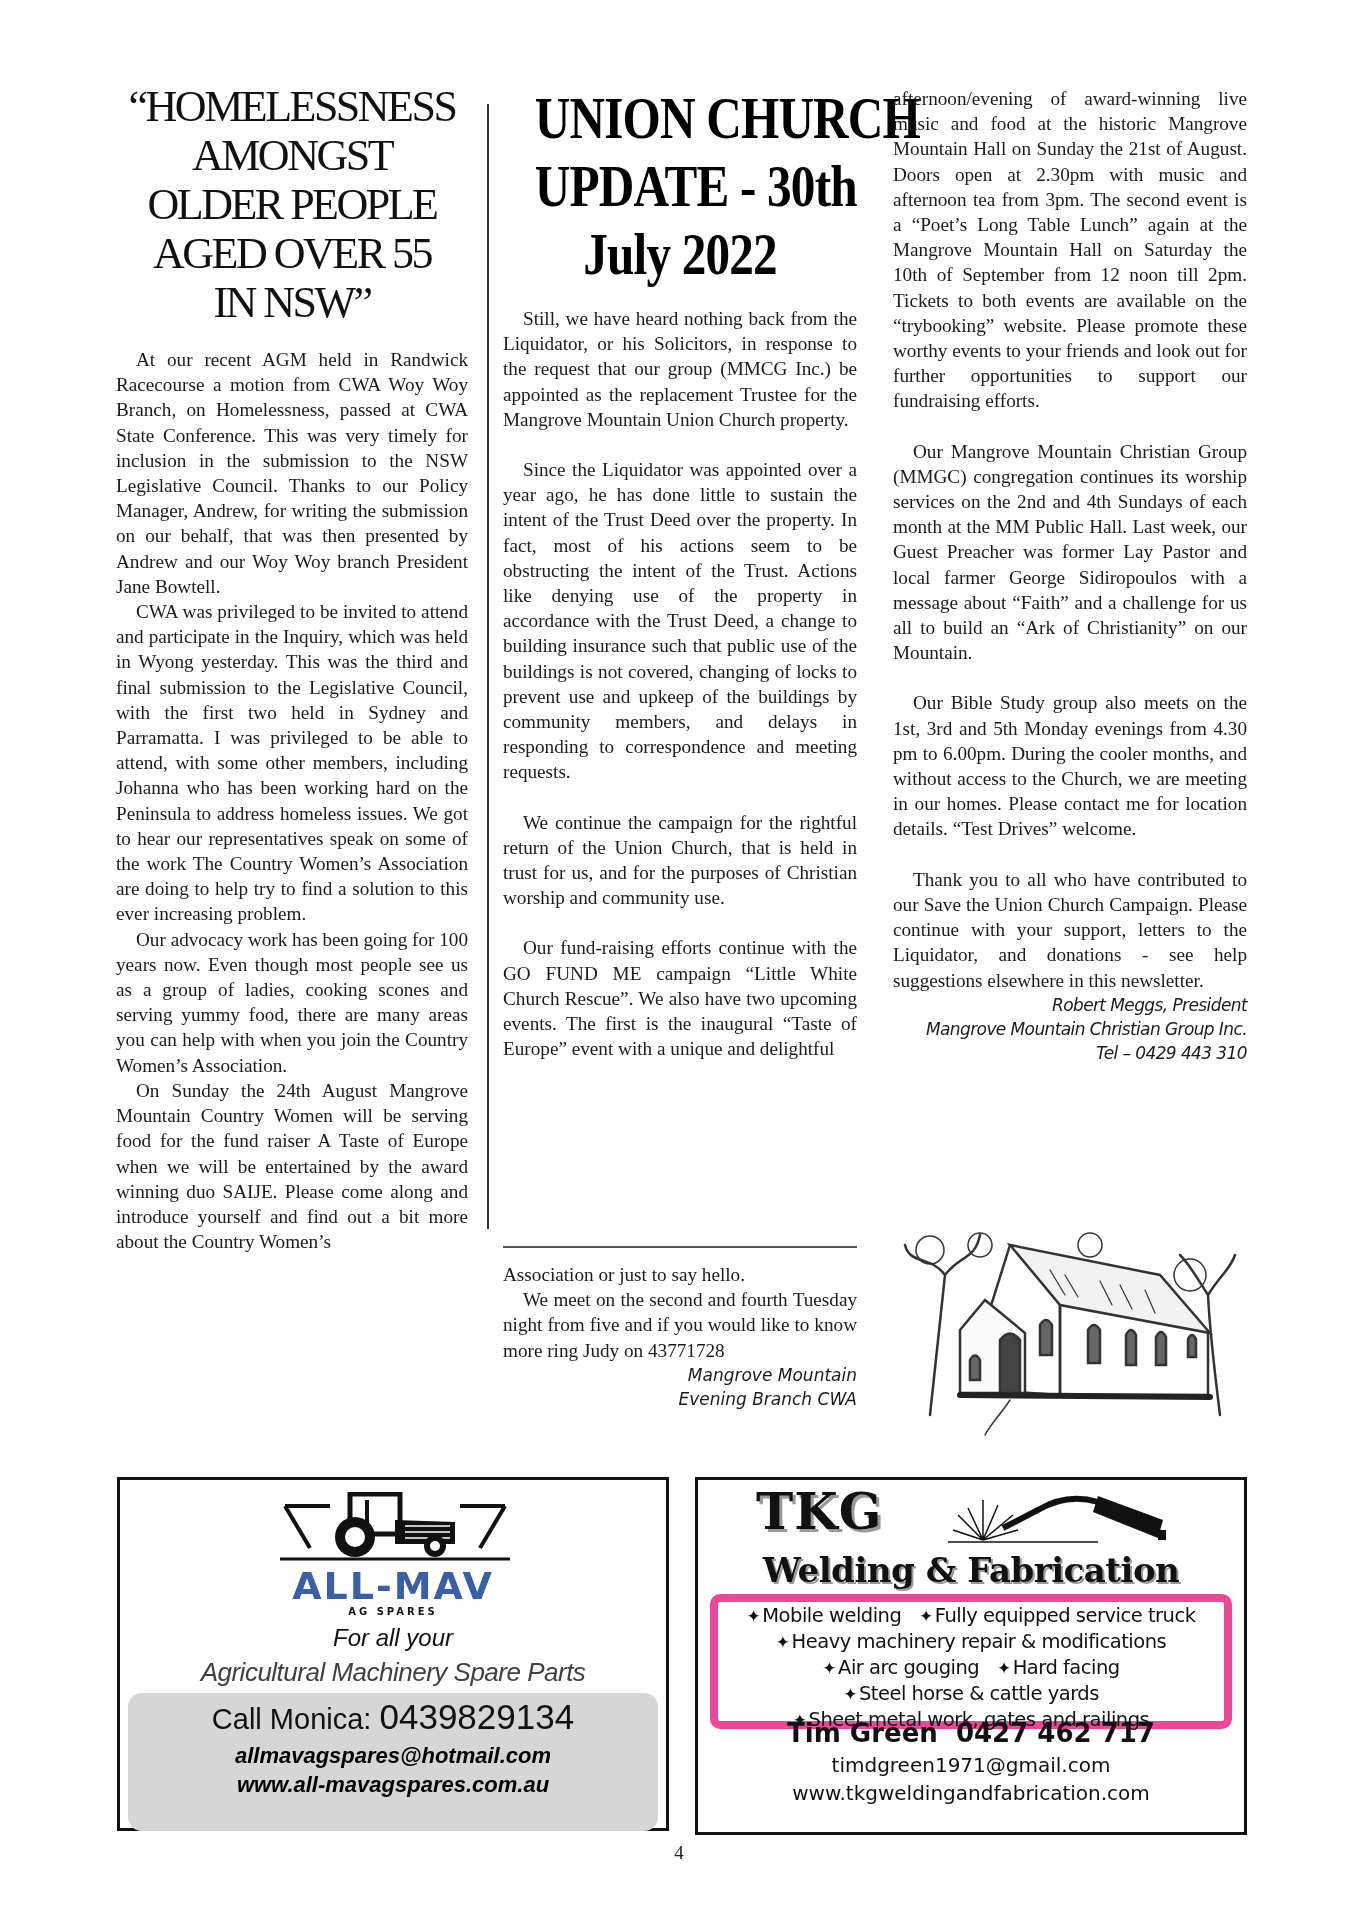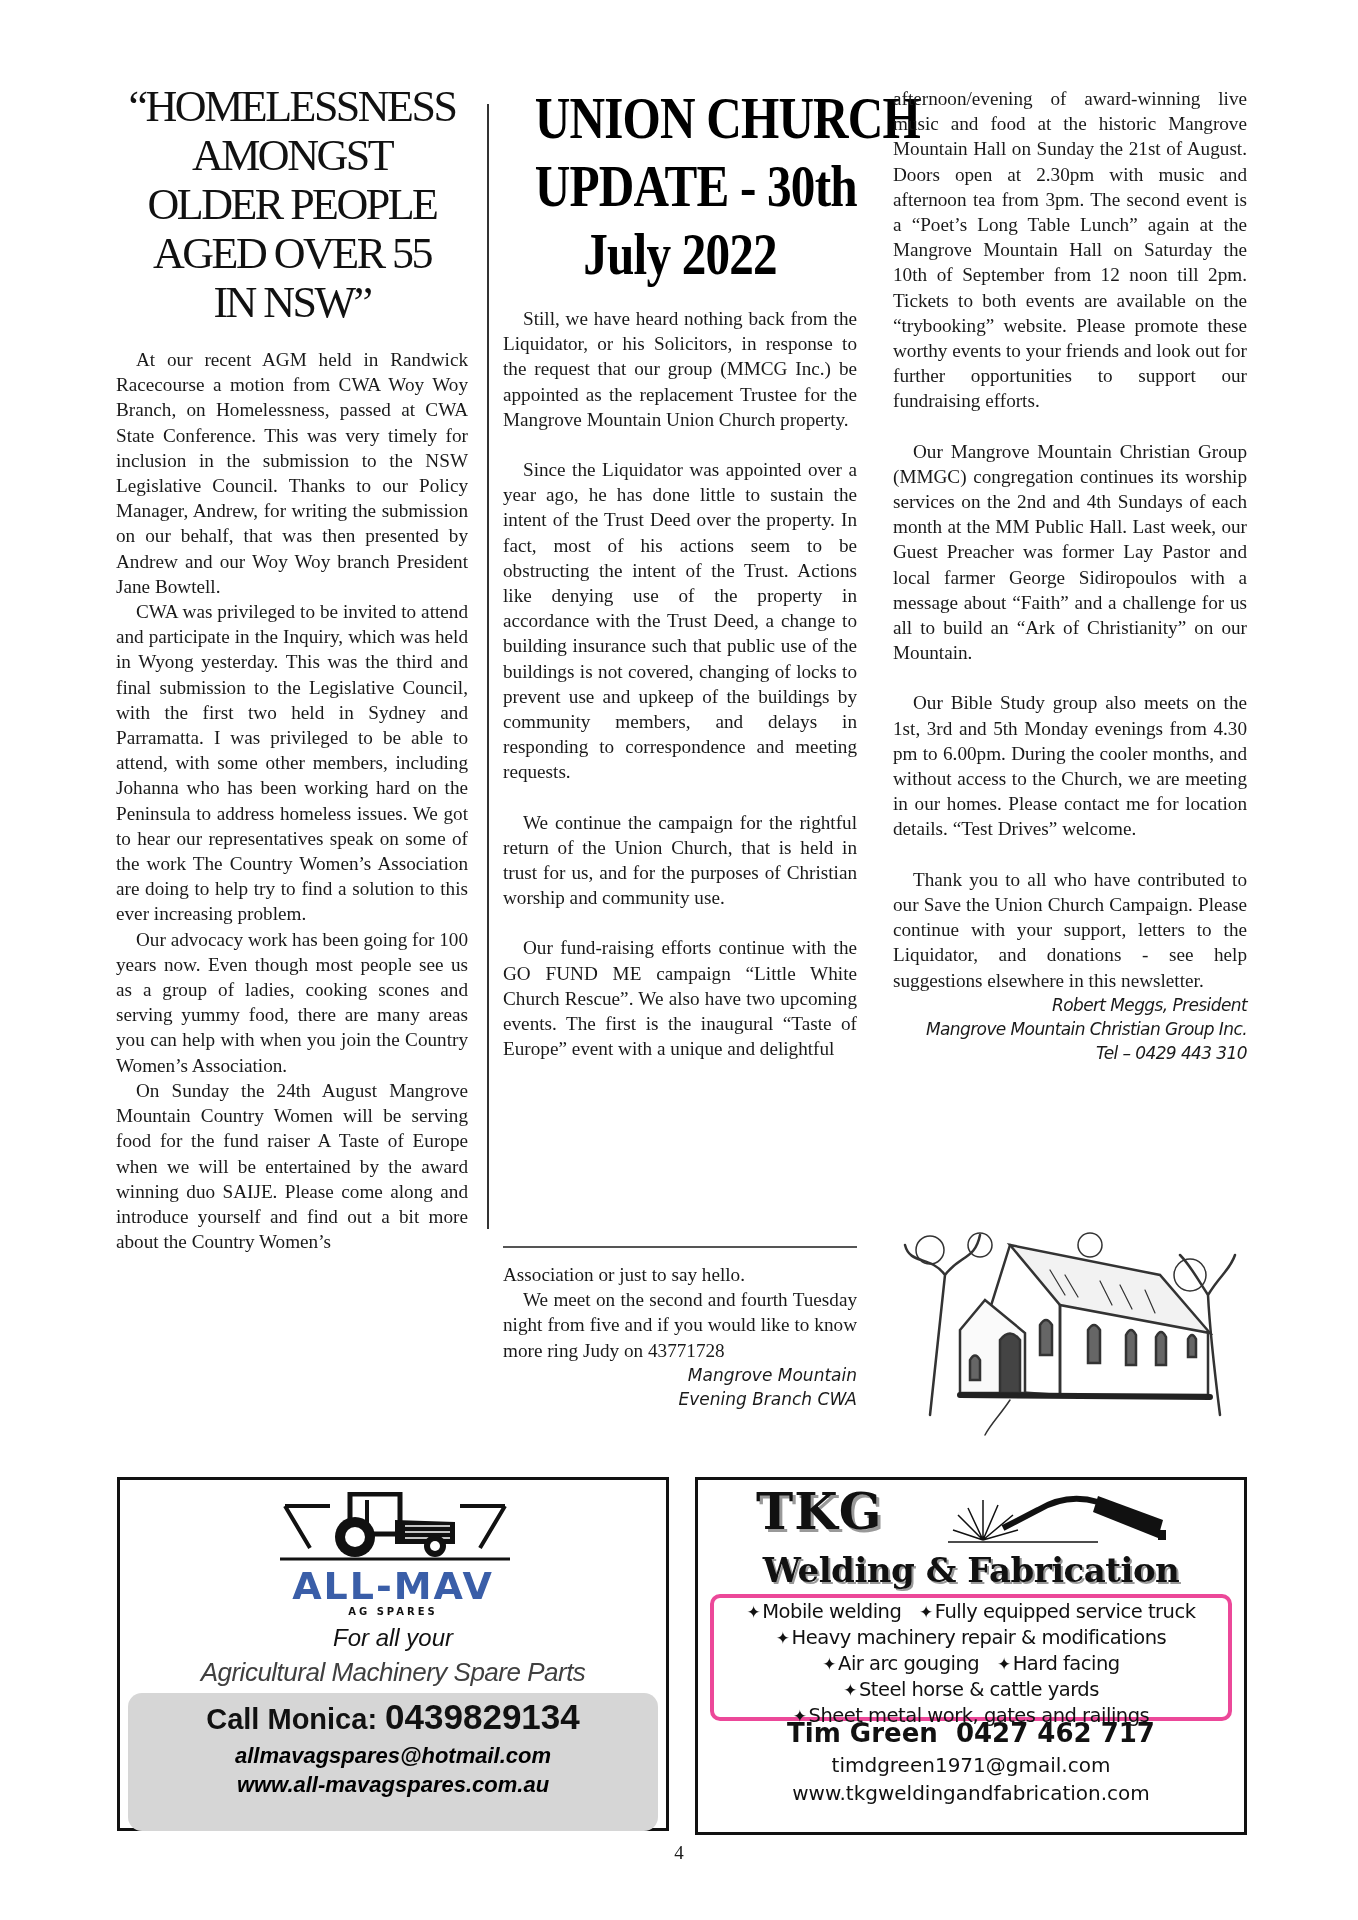--- a/index.html
+++ b/index.html
@@ -32,31 +32,31 @@
   .ad { position: absolute; border: 3px solid #111; background: #fff; }
   #ad-allmav { left: 117px; top: 1477px; width: 546px; height: 348px; }
   #ad-tkg { left: 695px; top: 1477px; width: 546px; height: 352px; }
 
   .tractor { position: absolute; left: 160px; top: 12px; width: 230px; height: 70px; }
   .allmav-brand { position: absolute; left: 0; width: 100%; top: 86px; text-align: center; font-family: "DejaVu Sans", sans-serif; font-weight: bold; font-size: 38px; color: #3a5ea8; letter-spacing: 2px; line-height: 40px; }
   .allmav-sub { position: absolute; left: 0; width: 100%; top: 126px; text-align: center; font-family: "DejaVu Sans", sans-serif; font-weight: bold; font-size: 10px; letter-spacing: 3px; color: #111; }
   .allmav-line1 { position: absolute; left: 0; width: 100%; top: 144px; text-align: center; font-family: "Liberation Sans", sans-serif; font-style: italic; font-size: 24px; color: #111; }
   .allmav-line2 { position: absolute; left: 0; width: 100%; top: 177px; text-align: center; font-family: "Liberation Sans", sans-serif; font-style: italic; font-size: 26px; color: #404040; letter-spacing: -0.5px; }
   .allmav-panel { position: absolute; left: 8px; right: 8px; top: 213px; height: 138px; background: #d6d6d6; border-radius: 14px; }
-  .allmav-call { position: absolute; left: 0; width: 100%; top: 4px; text-align: center; font-family: "Liberation Sans", sans-serif; font-weight: bold; font-size: 29px; color: #111; }
+  .allmav-call { position: absolute; left: 0; width: 100%; top: 4px; text-align: center; font-family: "Liberation Sans", sans-serif; font-weight: normal; font-size: 29px; color: #111; }
   .allmav-call .num { font-size: 35px; }
   .allmav-email, .allmav-web { position: absolute; left: 0; width: 100%; text-align: center; font-family: "Liberation Sans", sans-serif; font-weight: bold; font-style: italic; font-size: 22px; color: #000000; }
   .allmav-email { top: 50px; }
   .allmav-web { top: 79px; }
   .allmav-loc { position: absolute; left: 0; width: 100%; top: 107px; text-align: center; font-family: "Liberation Sans", sans-serif; font-style: italic; font-size: 20px; color: #111; }
 
   .tkg-logo { position: absolute; left: 58px; top: 2px; font-family: "DejaVu Serif", serif; font-weight: bold; font-size: 50px; color: #111; text-shadow: 3px 3px 0 #999; letter-spacing: 1px; }
   .welder { position: absolute; left: 250px; top: 10px; width: 230px; height: 55px; }
   .tkg-title { position: absolute; left: 0; width: 100%; top: 70px; text-align: center; font-family: "DejaVu Serif", serif; font-weight: bold; font-size: 34px; color: #111; text-shadow: 2px 2px 0 #999; letter-spacing: -0.5px; }
-  .tkg-services { position: absolute; left: 12px; right: 12px; top: 114px; height: 118px; border: 4px solid #ec4899; border-radius: 10px; padding-top: 1px; }
+  .tkg-services { position: absolute; left: 12px; right: 12px; top: 114px; height: 118px; border: 8px solid #ec4899; border-radius: 10px; padding-top: 1px; }
   .svc-line { text-align: center; font-family: "DejaVu Sans", sans-serif; font-size: 19.5px; line-height: 26px; color: #111; letter-spacing: -0.5px; }
   .svc-line .star { font-size: 17px; margin-right: 2px; }
   .svc-line .item + .item { margin-left: 12px; }
   .tkg-contact { position: absolute; left: 0; width: 100%; top: 238px; text-align: center; font-family: "DejaVu Sans", sans-serif; font-weight: bold; font-size: 26px; color: #111; }
   .tkg-email { position: absolute; left: 0; width: 100%; top: 273px; text-align: center; font-family: "DejaVu Sans", sans-serif; font-size: 20px; color: #111; }
   .tkg-web { position: absolute; left: 0; width: 100%; top: 301px; text-align: center; font-family: "DejaVu Sans", sans-serif; font-size: 20px; color: #111; }
 
   .page-num { position: absolute; left: 0; width: 1358px; top: 1842px; text-align: center; font-family: "Liberation Serif", serif; font-size: 19px; }
 </style>
 </head>

